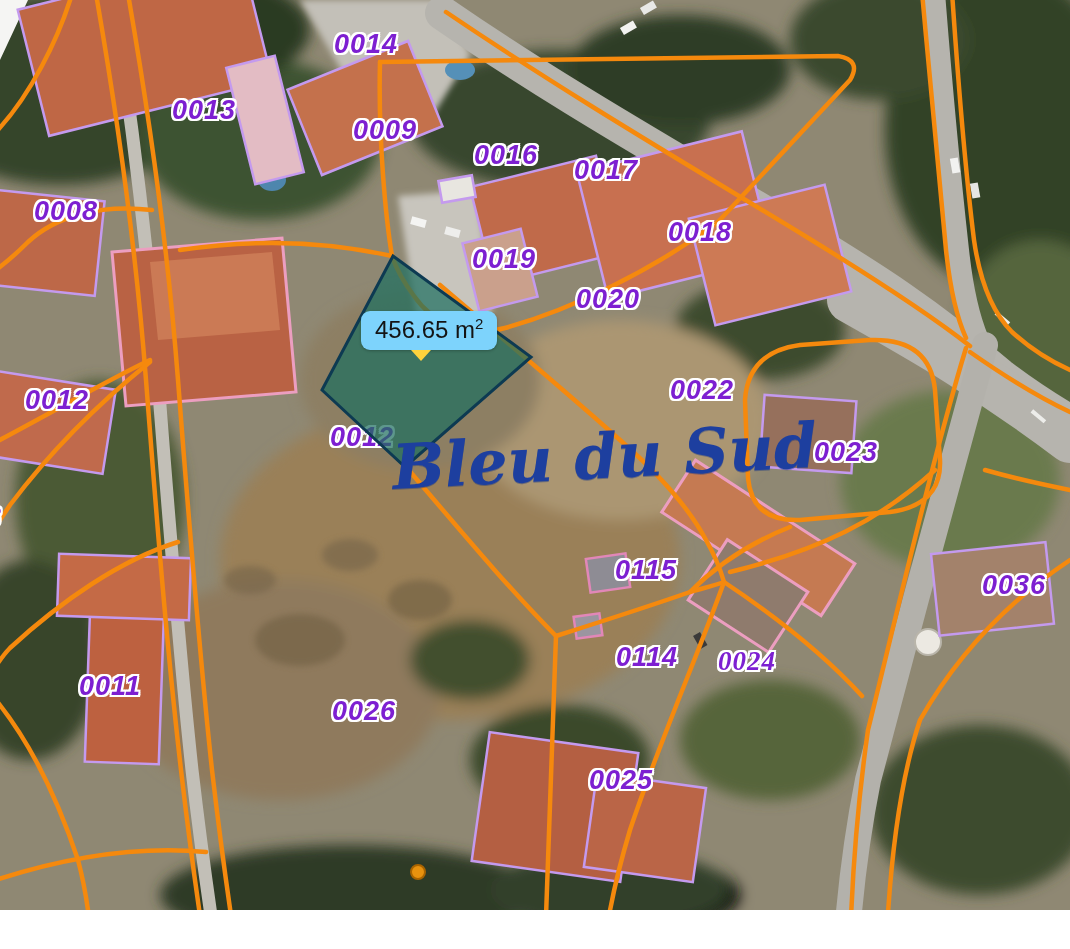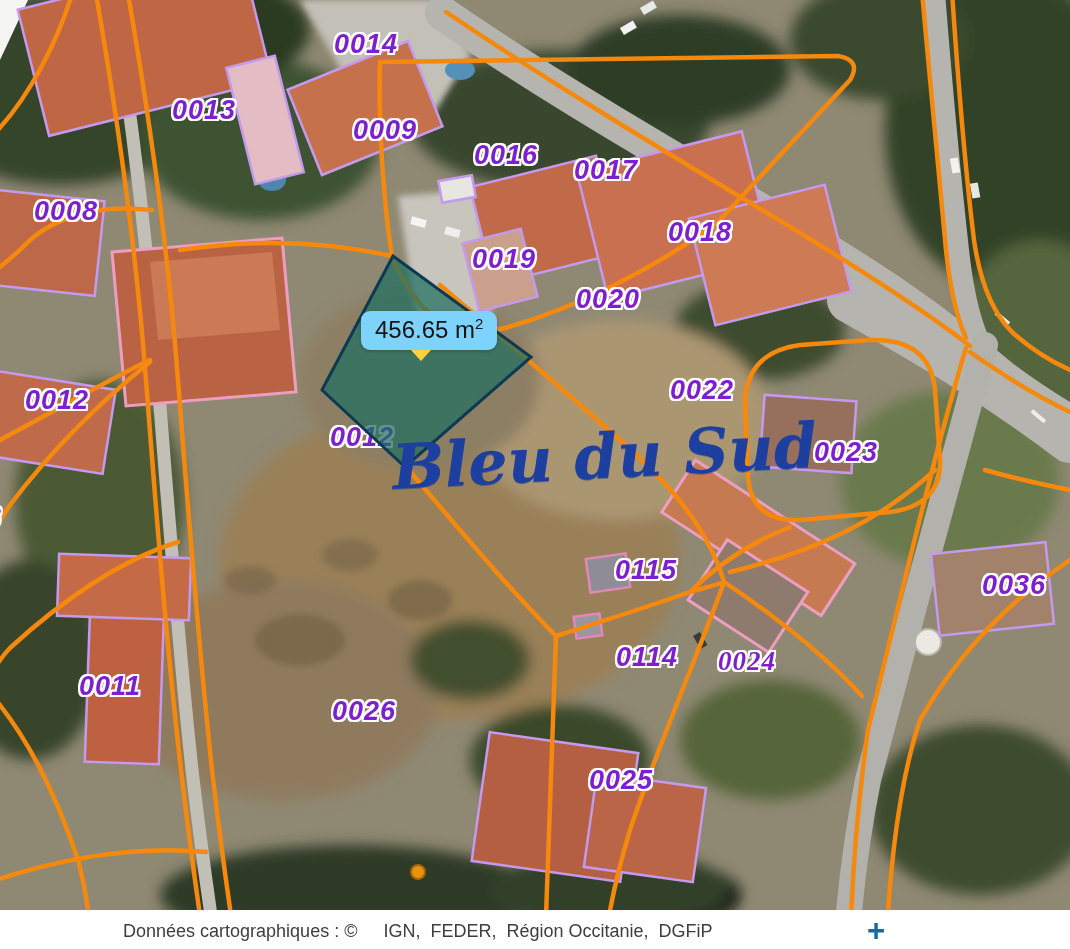--- a/index.html
+++ b/index.html
@@ -200,17 +200,13 @@
       <polygon points="393,256 531,357 405,467 322,390" fill="#1e6f5f" fill-opacity="0.72" stroke="#0d3a52" stroke-width="3"></polygon>
     </svg>
 
     <div class="watermark">
       <div class="wm-script">Bleu du Sud</div>
     </div>
 
     <div class="tooltip"><span>456.65 m</span><sup>2</sup></div>
   </div>
 
-  <div class="attribution-bar">
-    <div class="attr-text"><span>Données cartographiques : ©</span><span class="attr-src">IGN,  FEDER,  Région Occitanie,  DGFiP</span></div>
-    <div class="zoombtn">+</div>
-  </div>
 </div>
 
 </body></html>

